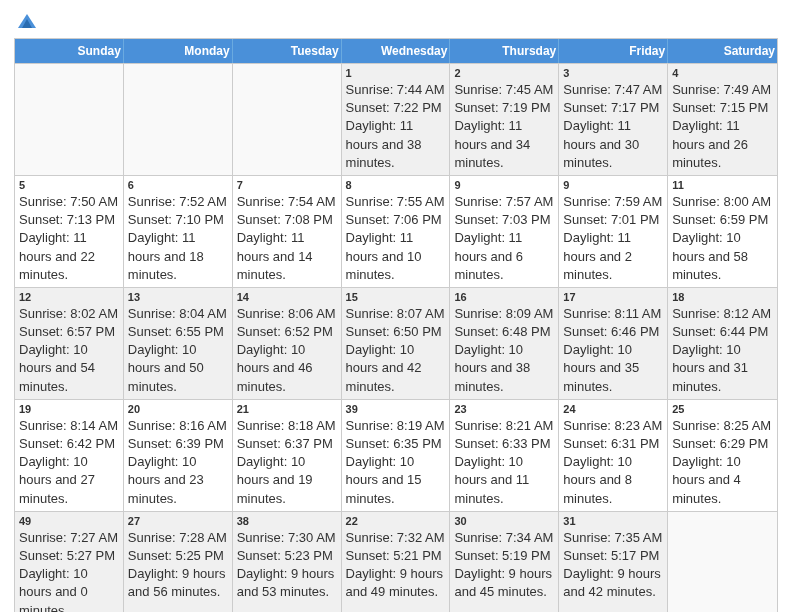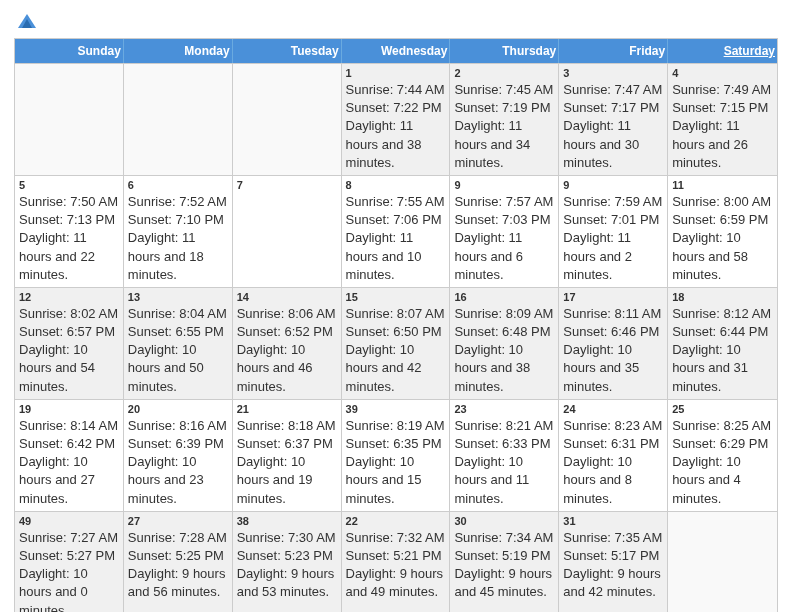--- a/index.html
+++ b/index.html
@@ -72,21 +72,21 @@
       background: #4a90d9;
     }
     .cal-header-cell {
       color: #fff;
       font-size: 12px;
       font-weight: bold;
       text-align: right;
       padding: 5px 2px;
       border-right: 1px solid #6aaae0;
     }
-    .cal-header-cell:last-child { border-right: none; text-decoration: underline; }
+    .cal-header-cell:last-child { border-right: none; }
     .cal-body {
       flex: 1;
       display: flex;
       flex-direction: column;
     }
     .cal-row {
       display: grid;
       grid-template-columns: repeat(7, 1fr);
       flex: 1;
       border-top: 1px solid #ccc;
@@ -173,20 +173,21 @@
           <div class="cal-cell">
             <div class="day-num">5</div>
             <div class="cell-detail">Sunrise: 7:50 AM<br>Sunset: 7:13 PM<br>Daylight: 11 hours and 22 minutes.</div>
           </div>
           <div class="cal-cell">
             <div class="day-num">6</div>
             <div class="cell-detail">Sunrise: 7:52 AM<br>Sunset: 7:10 PM<br>Daylight: 11 hours and 18 minutes.</div>
           </div>
           <div class="cal-cell">
             <div class="day-num">7</div>
+            <div class="cell-detail">Sunrise: 7:54 AM<br>Sunset: 7:08 PM<br>Daylight: 11 hours and 14 minutes.</div>
           </div>
           <div class="cal-cell">
             <div class="day-num">8</div>
             <div class="cell-detail">Sunrise: 7:55 AM<br>Sunset: 7:06 PM<br>Daylight: 11 hours and 10 minutes.</div>
           </div>
           <div class="cal-cell">
             <div class="day-num">9</div>
             <div class="cell-detail">Sunrise: 7:57 AM<br>Sunset: 7:03 PM<br>Daylight: 11 hours and 6 minutes.</div>
           </div>
           <div class="cal-cell">

